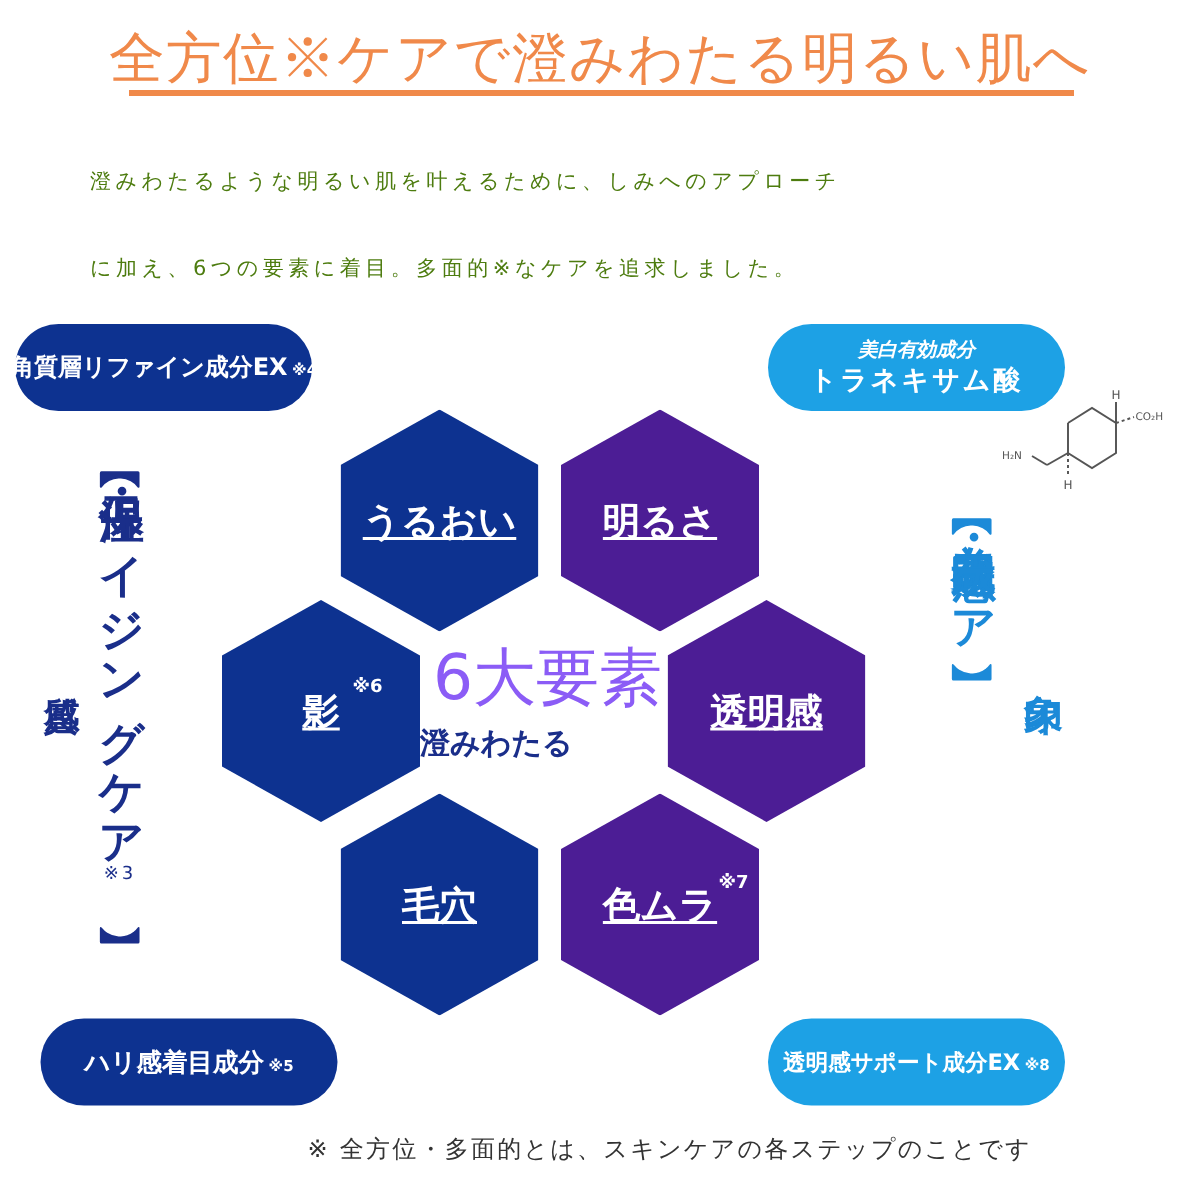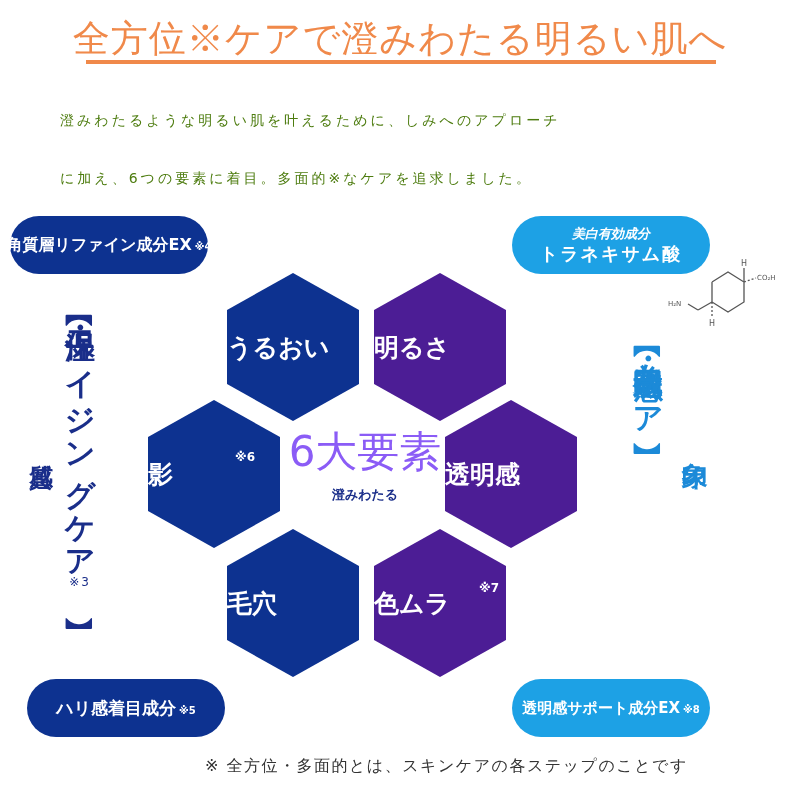--- a/index.html
+++ b/index.html
@@ -30,28 +30,28 @@
   .pill-br { left:512px; top:679px; width:198px; height:58px; font-size:15px; }
 
   .vert { writing-mode:vertical-rl; text-orientation:upright; font-weight:bold; white-space:nowrap; }
   .vert-left-main { left:64px; top:305px; font-size:30px; color:#1a2e8a; letter-spacing:2px; line-height:32px; }
   .vert-left-sub { left:28px; top:445px; font-size:24px; color:#1a2e8a; line-height:26px; }
   .vert-right-main { left:632px; top:336px; font-size:30px; color:#1c8ad8; letter-spacing:2px; line-height:32px; }
   .vert-right-sub { left:681px; top:442px; font-size:26px; color:#1c8ad8; line-height:28px; }
   .note3 { writing-mode:horizontal-tb; font-size:12px; font-weight:normal; }
 
   .hex { width:132px; height:148px; clip-path:polygon(50% 0%, 100% 25%, 100% 75%, 50% 100%, 0% 75%, 0% 25%);
-         display:flex; align-items:center; justify-content:flex-start; color:#ffffff;
-         font-size:25px; font-weight:bold; border-radius:14px; }
+         display:flex; align-items:center; justify-content:center; color:#ffffff;
+         font-size:25px; font-weight:bold; border-radius:14px;text-decoration:underline; }
   .hex-navy { background:#0d3290; }
   .hex-sky { background:#4c1d95; }
   .hex .sup { position:absolute; font-size:12px; }
 
   .center-title { left:280px; top:424px; width:170px; text-align:center; font-size:42px; color:#8b5cf6; font-weight:normal; }
-  .center-sub { left:280px; top:484px; width:170px; text-align:center; font-size:13px; color:#1a2e8a; font-weight:bold; line-height:22px; }
+  .center-sub { left:280px; top:484px; width:170px; text-align:left; font-size:20px; color:#1a2e8a; font-weight:bold; line-height:22px; }
 
   .footnote { left:205px; top:756px; font-size:16px; color:#333333; letter-spacing:1.5px; white-space:nowrap; }
 
   .molecule { left:650px; top:252px; width:130px; height:80px; }
 </style>
 </head>
 <body>
 
 <div class="abs title">全方位※ケアで澄みわたる明るい肌へ</div>
 <div class="abs title-underline"></div>

